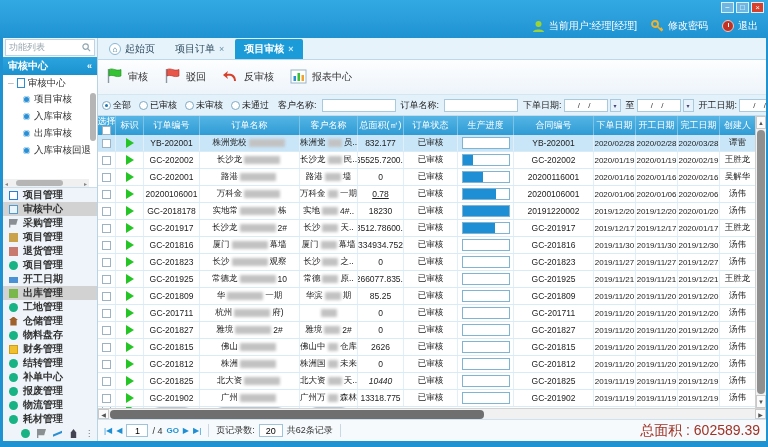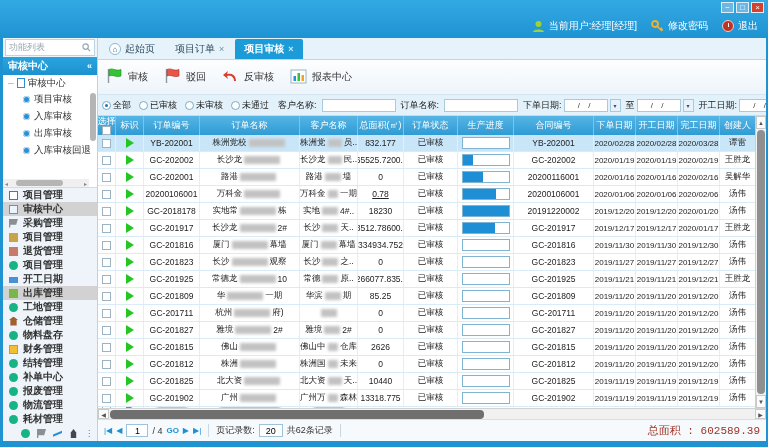--- a/index.html
+++ b/index.html
@@ -94,21 +94,21 @@
   .hs-thumb{height:9px;background:#6f6f6f;border-radius:4px;width:56%;margin-left:1px;}
   .hs-space{flex:1;}
   .partialrow{height:5px;overflow:hidden;}
   
   .pager{height:21px;background:#f6fafd;border-top:1px solid #cfe2ee;display:flex;align-items:center;gap:4px;font-size:9px;color:#333;padding:0 6px;}
   .pgico{color:#1e8fd4;font-size:8px;cursor:pointer;}
   .pagein{width:22px;height:13px;border:1px solid #9fc3da;box-sizing:border-box;font-size:9px;text-align:center;padding:0;}
   .psin{width:24px;height:13px;border:1px solid #9fc3da;box-sizing:border-box;font-size:9px;text-align:center;padding:0;}
   .gosym{color:#1e8fd4;font-weight:bold;font-size:8px;cursor:pointer;}
   .sep{width:1px;height:13px;background:#c9d8e2;margin:0 3px;}
-  .totalarea{margin-left:auto;color:#a03326;font-size:11px;font-family:Liberation Mono, monospace;}
+  .totalarea{margin-left:auto;color:#a03326;font-size:14px;}
 </style>
 </head>
 <body>
 
 <div class="app">
 
   <div class="topbar">
     <div class="winbtns">
       <span class="wb">−</span>
       <span class="wb">□</span>
@@ -828,21 +828,21 @@
               <div class="tc" style="width: 56px;">GC-201825</div>
               <div class="tc" style="width: 100px;">
                 <span>北大资</span>
                 <span class="blurb" style="width: 36px;"></span>
               </div>
               <div class="tc" style="width: 58px;">
                 <span>北大资</span>
                 <span class="blurb" style="width: 16px;"></span>
                 <span>天..</span>
               </div>
-              <div class="tc" style="width: 46px;">10440</div>
+              <div class="tc" style="width: 46px; font-style: italic;">10440</div>
               <div class="tc" style="width: 54px;">已审核</div>
               <div class="tc" style="width: 56px;">
                 <div class="pbox">
                   <div class="pfill" style="width: 0%;"></div>
                 </div>
               </div>
               <div class="tc" style="width: 80px;">GC-201825</div>
               <div class="tc datecell" style="width: 42px;">2019/11/19</div>
               <div class="tc datecell" style="width: 42px;">2019/11/19</div>
               <div class="tc datecell" style="width: 42px;">2019/12/19</div>

